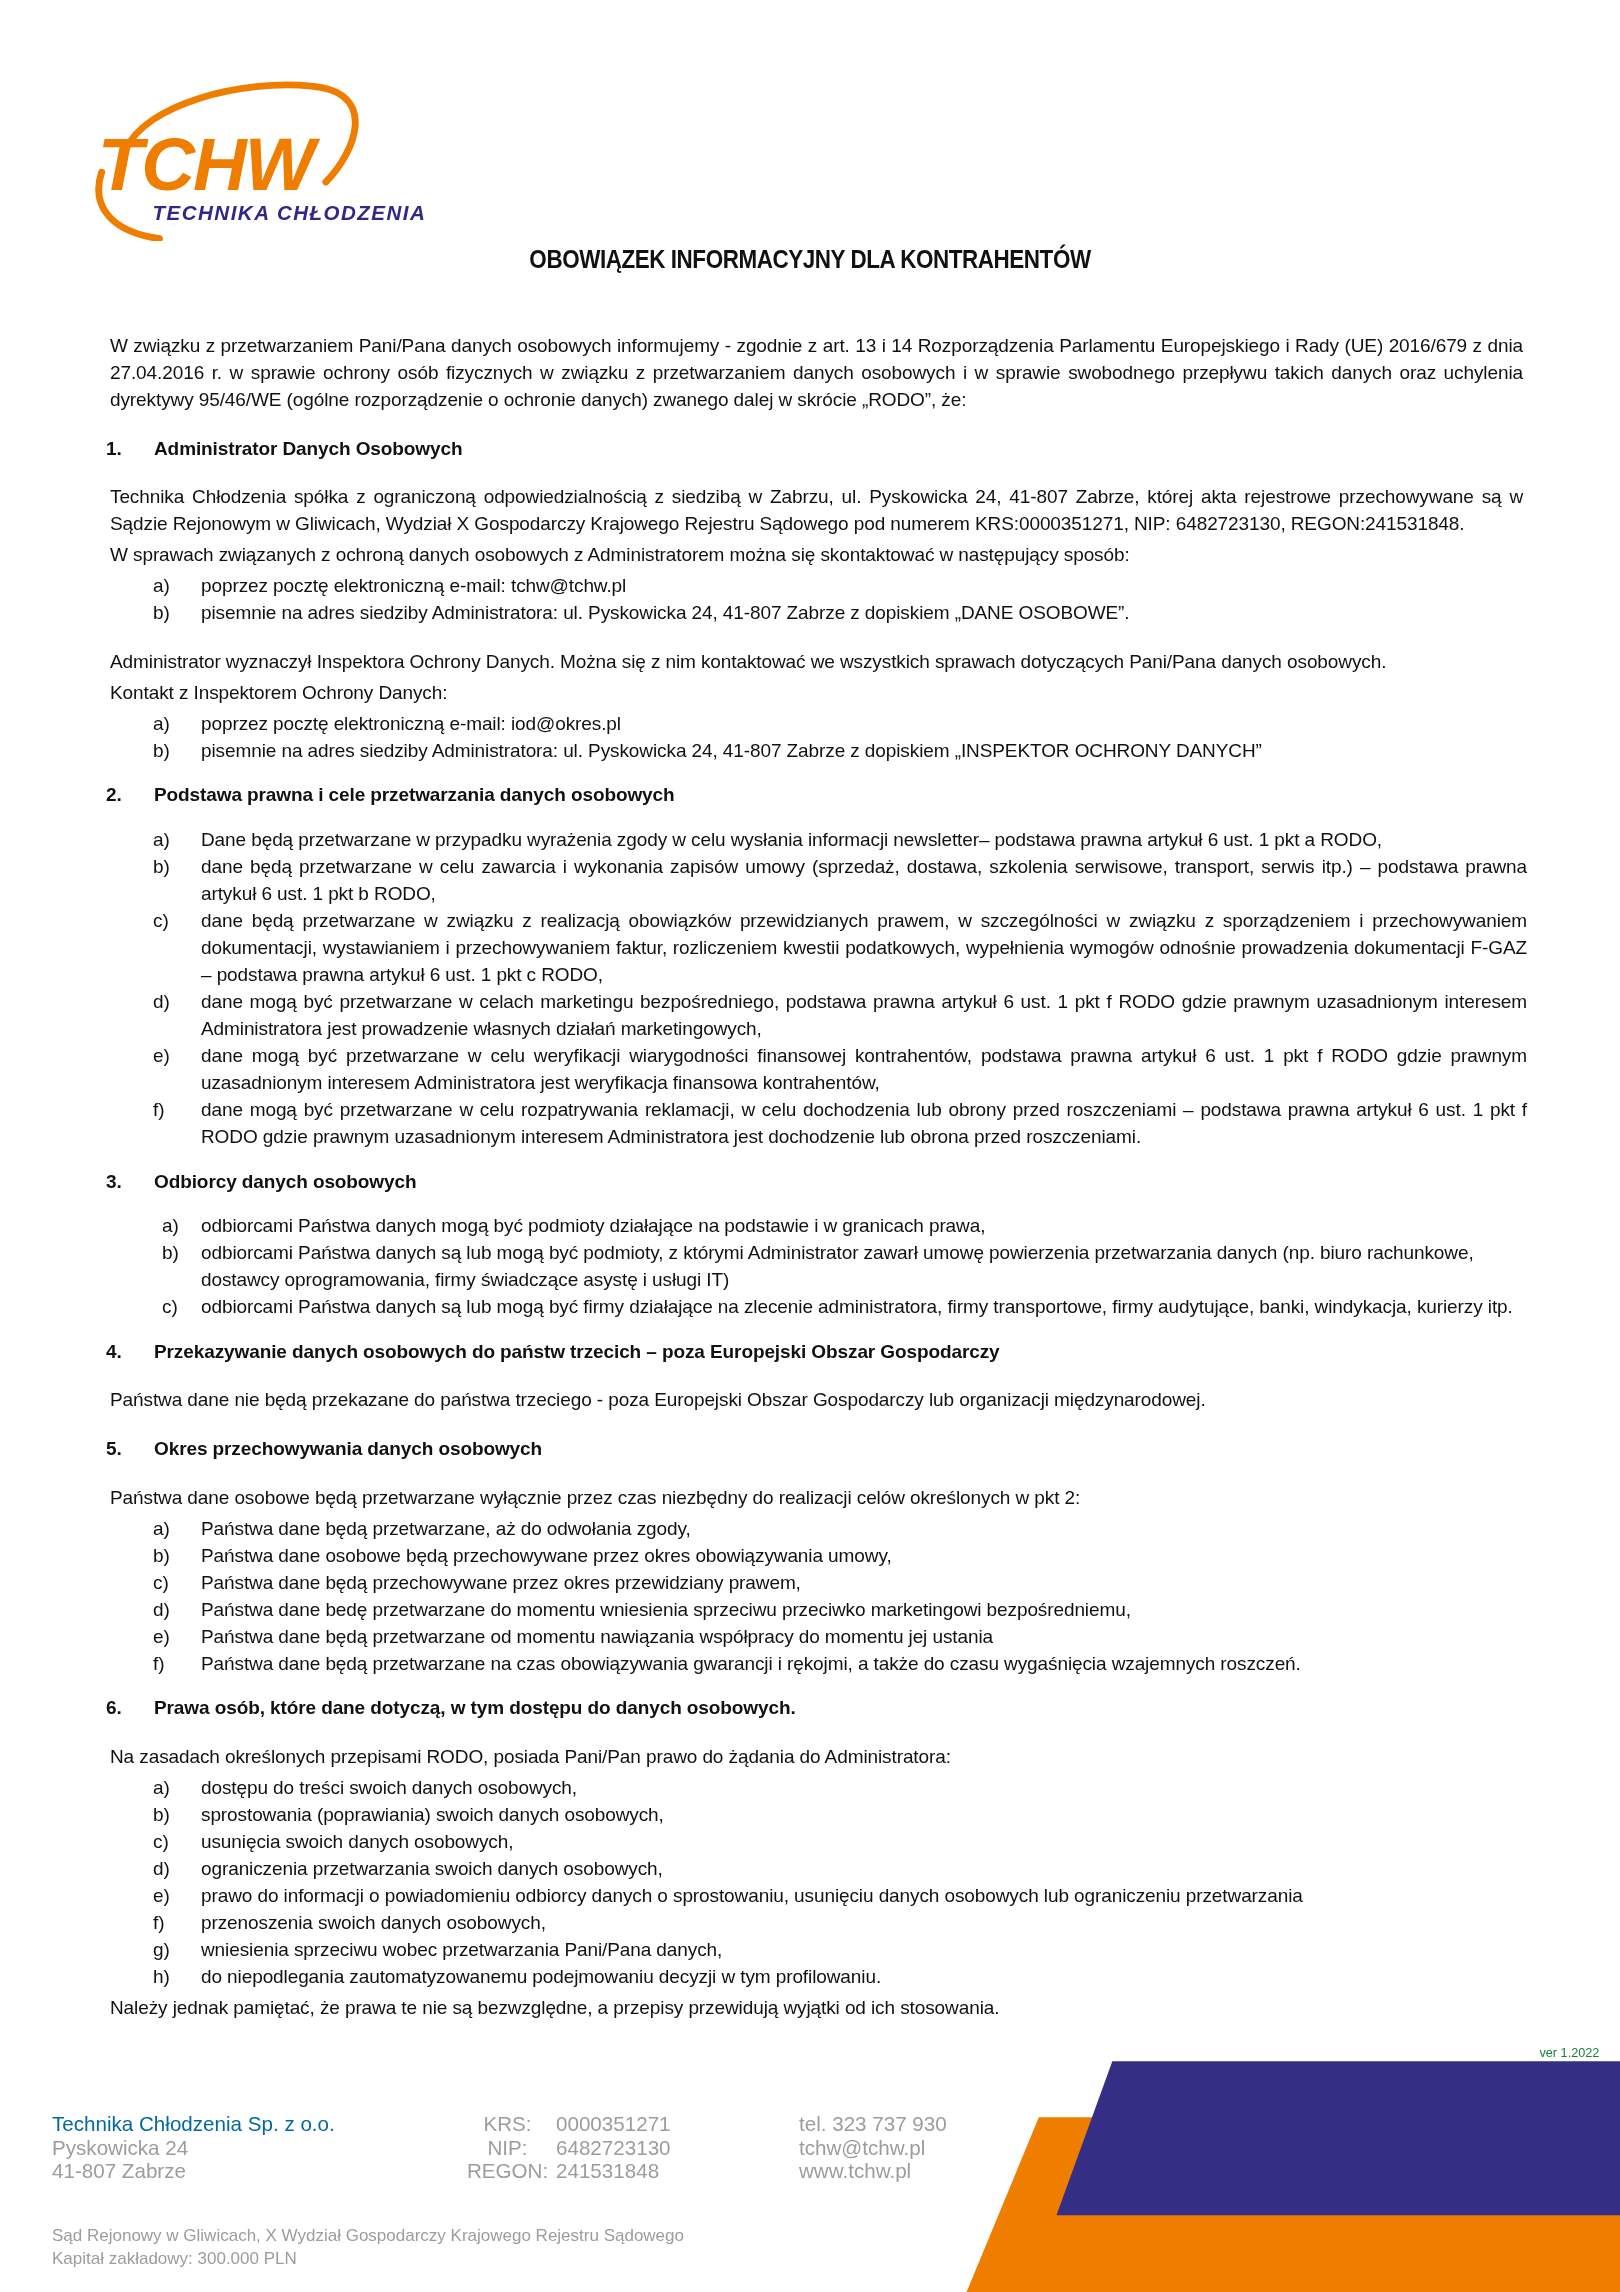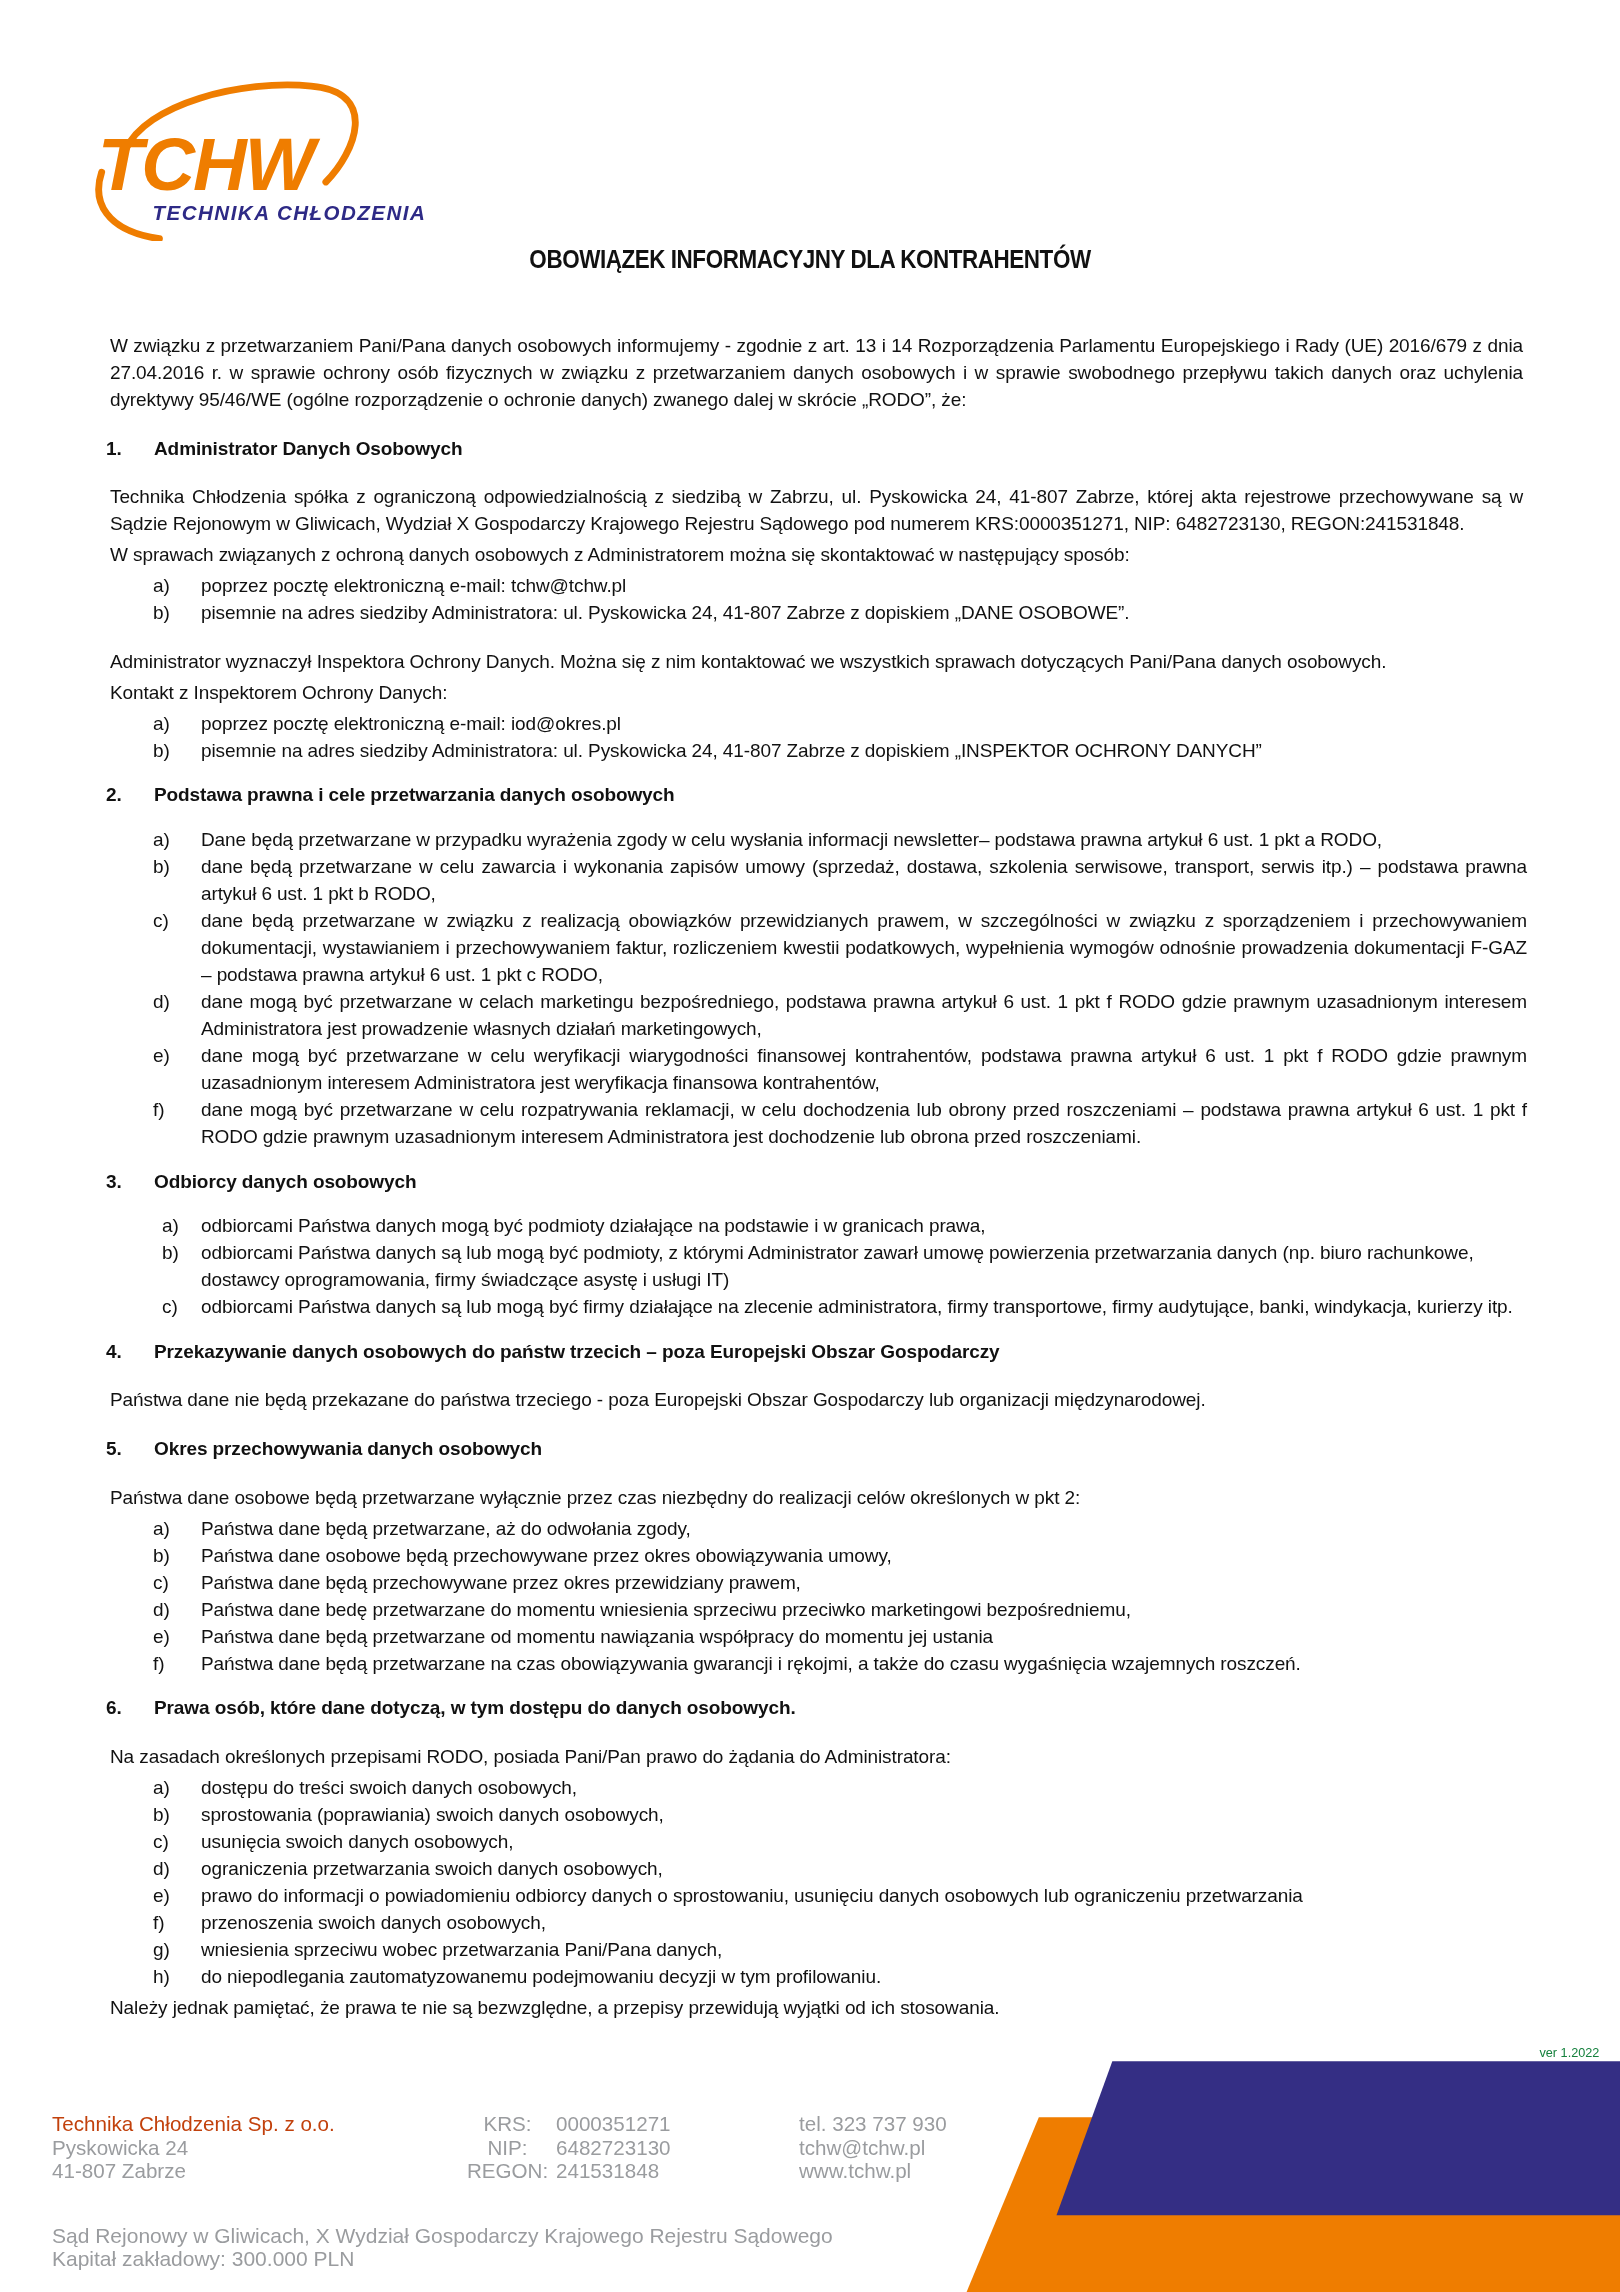--- a/index.html
+++ b/index.html
@@ -28,25 +28,25 @@
   .list li .lbl { width: 48px; flex: none; padding-left: 47px; }
   .list li .txt { flex: 1; }
   .list.justify li .txt { text-align: justify; }
   .list.s3 li .lbl { width: 39px; padding-left: 56px; }
 
   
   .ver { position: absolute; right: 20.6px; top: 2046px; font-size: 12.7px; font-family: "Liberation Sans", sans-serif; color: #15803d; }
   .footer-shapes { position: absolute; left: 0; top: 0; width: 1620px; height: 2293px; pointer-events: none; }
   .foot-col { position: absolute; top: 2112px; font-family: "Liberation Sans", sans-serif; font-size: 20.6px;
               line-height: 23.5px; color: #9a9c9f; }
-  .foot-col .dark { color: #c2410c; }
+  .foot-col .dark { color: #0369a1; }
   .foot-col .row { display: flex; text-align: center; }
   .foot-col .row .k { width: 97px; }
   .foot-legal { position: absolute; left: 52px; top: 2225px; font-family: "Liberation Sans", sans-serif;
-                font-size: 21px; line-height: 22.5px; color: #9a9c9f; }
+                font-size: 17px; line-height: 22.5px; color: #9a9c9f; }
 </style>
 </head>
 <body>
 
 <div class="page">
 
   <div class="logo">
     <svg viewBox="0 0 380 170">
       <path d="M40,78 C60,30 160,5 230,12 C300,18 275,80 245,110" fill="none" stroke="#ef7d00" stroke-width="7" stroke-linecap="round"></path>
       <path d="M16,100 C6,130 20,160 75,168" fill="none" stroke="#ef7d00" stroke-width="7" stroke-linecap="round"></path>

